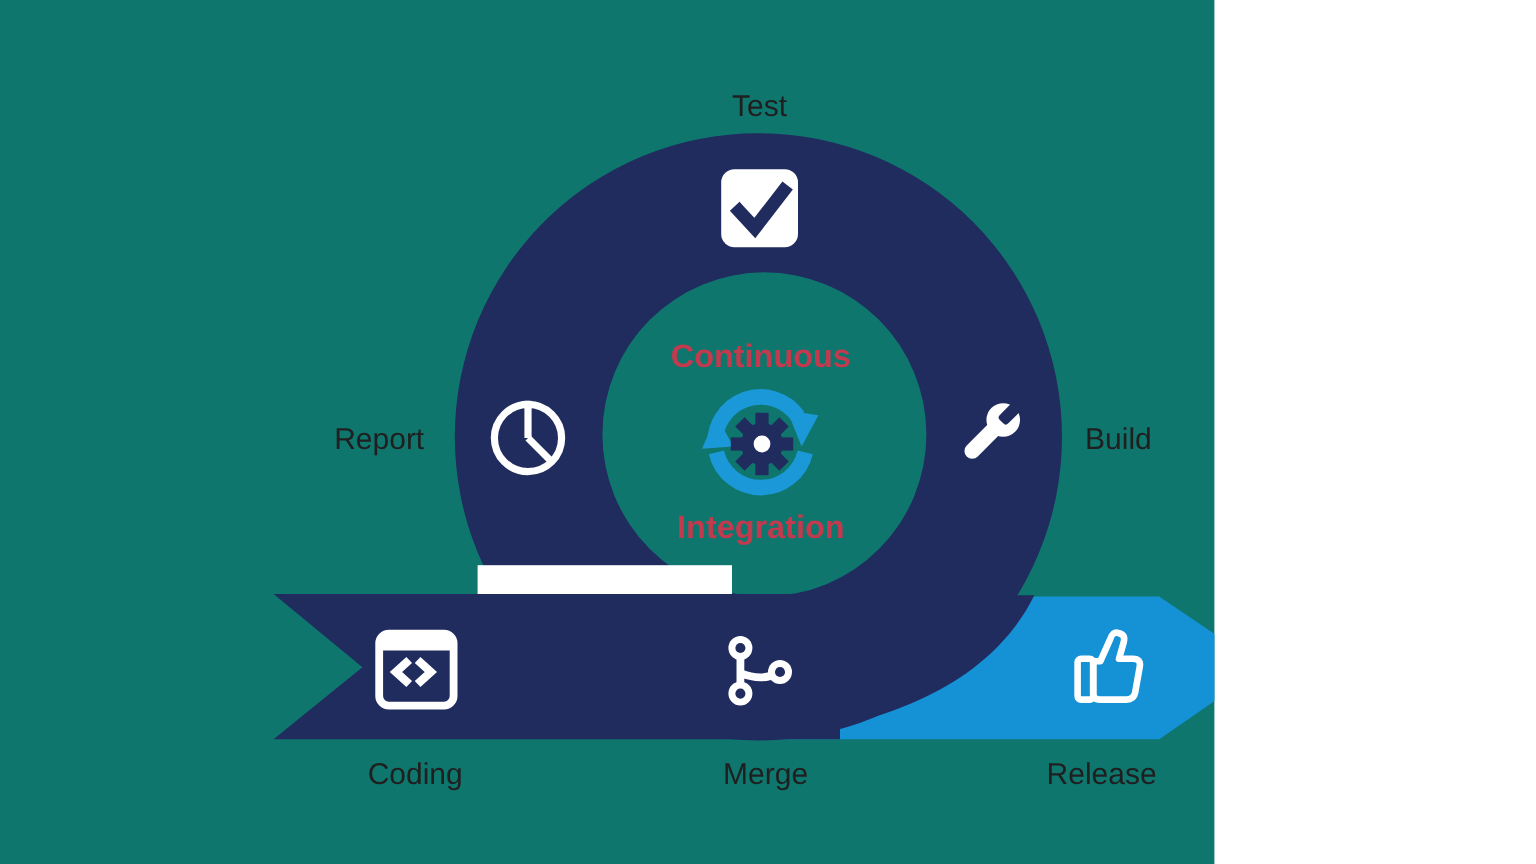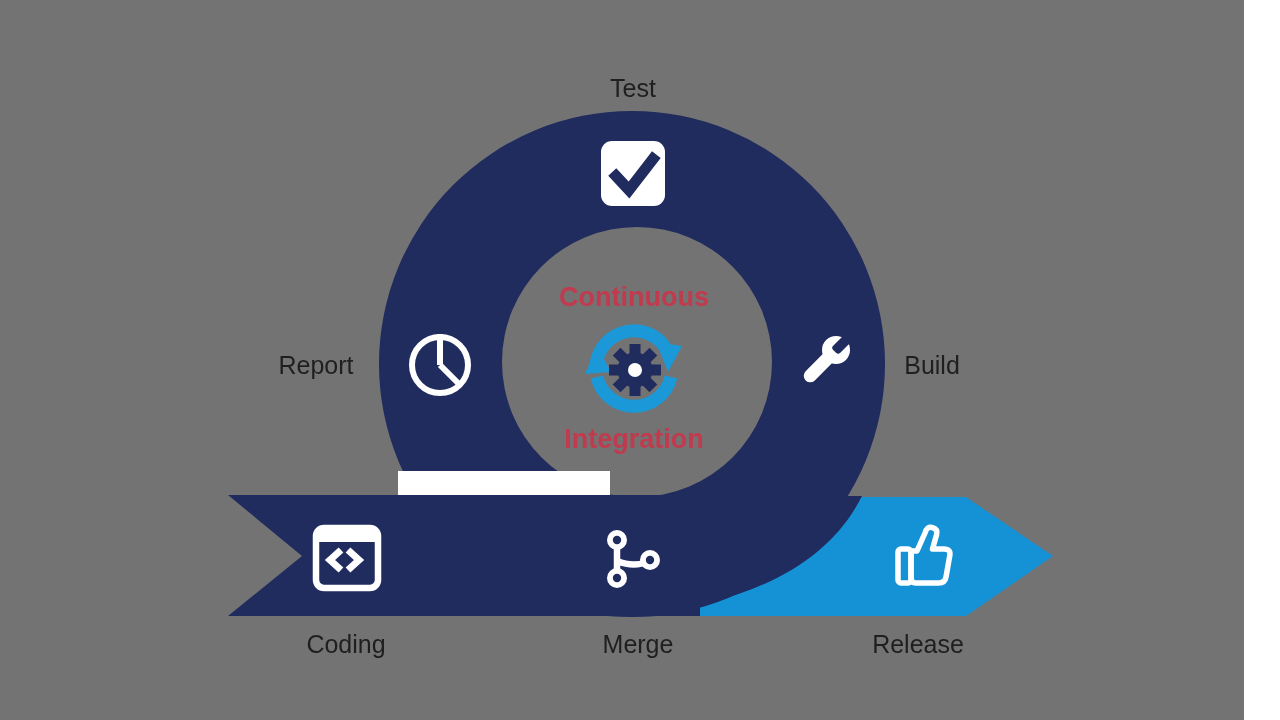--- a/index.html
+++ b/index.html
@@ -1,19 +1,19 @@
 <!DOCTYPE html>
 <html><head>
 <meta charset="utf-8">
 <style>
   html, body { margin: 0; padding: 0; background: #ffffff; }
   .stage {
     position: relative;
-    width: 1244px; height: 720px;
-    background: #737373;
+    width: 1012px; height: 720px;
+    background: #0f766e;
     overflow: hidden;
     font-family: "Liberation Sans", sans-serif;
   }
   svg { display: block; }
   .label {
     font-family: "Liberation Sans", sans-serif;
     font-size: 25px;
     fill: #1f1f1f;
   }
   .center-title {

